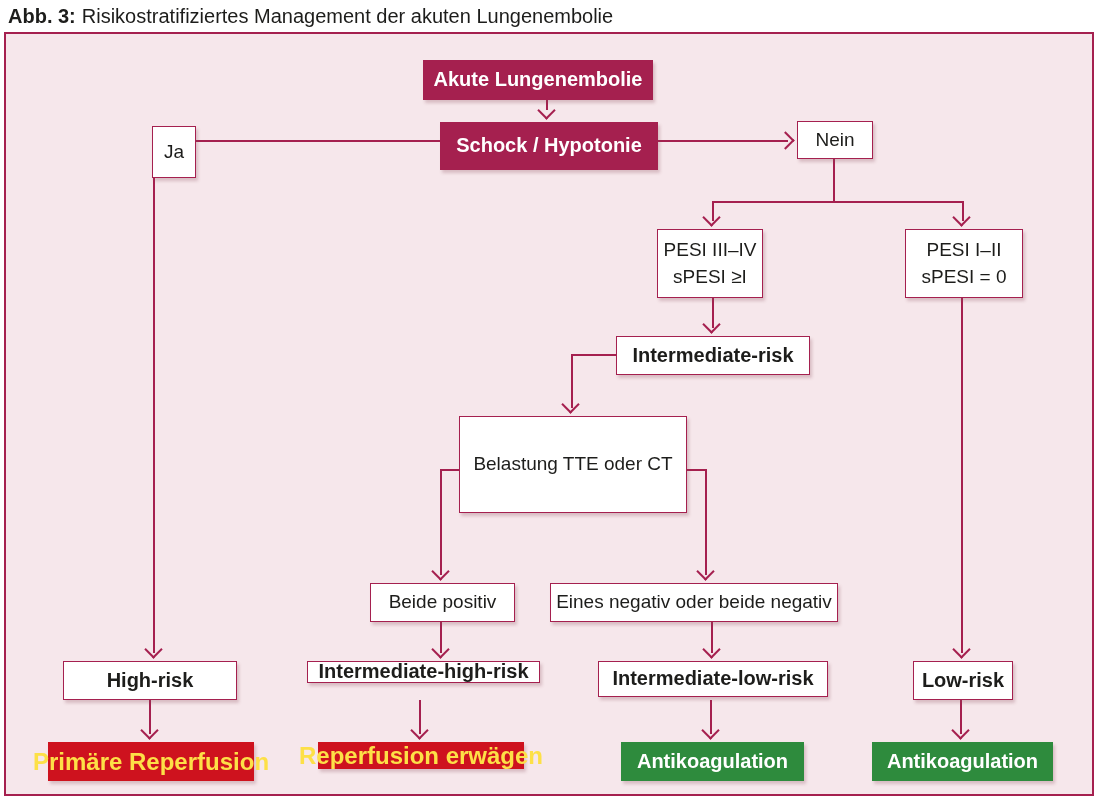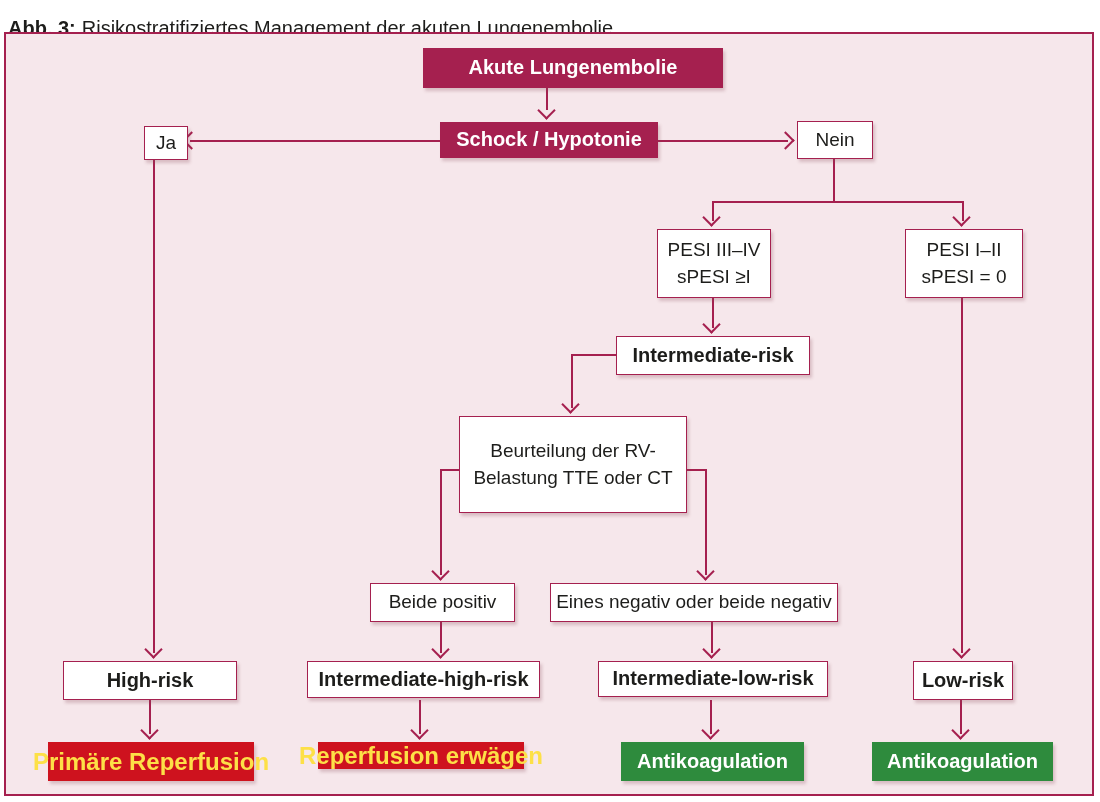--- a/index.html
+++ b/index.html
@@ -3,21 +3,21 @@
 <meta charset="utf-8">
 <style>
   :root{
     --maroon:#A5204F; --red:#CE121E; --green:#2E8B3D;
     --panel-bg:#F6E7EB; --box-bg:#FFFFFF; --ink:#1D1D1B;
   }
   *{margin:0;padding:0;box-sizing:border-box;}
   html,body{background:#fff;}
   body{width:1100px;height:802px;position:relative;overflow:hidden;
        font-family:"Liberation Sans",sans-serif;color:var(--ink);}
-  .fig-title{position:absolute;left:8px;top:5px;font-size:20px;color:#1D1D1B;margin-top:12px;}
+  .fig-title{position:absolute;left:8px;top:5px;font-size:20px;color:#1D1D1B;}
   .fig-title .cap{margin-left:6px;}
   .frame{position:absolute;left:4px;top:32px;width:1090px;height:764px;
          background:var(--panel-bg);border:2px solid var(--maroon);}
   .node{position:absolute;display:flex;flex-direction:column;align-items:center;
         justify-content:center;text-align:center;font-size:19px;line-height:1.38;
         background:var(--box-bg);border:1.5px solid var(--maroon);
         box-shadow:2px 3px 3px rgba(140,80,95,.28);white-space:nowrap;}
   .node.dark{background:var(--maroon);border:none;color:#fff;font-weight:bold;font-size:20px;}
   .node.red{background:var(--red);border:none;color:#fde047;font-weight:bold;font-size:24px;}
   .node.green{background:var(--green);border:none;color:#fff;font-weight:bold;font-size:20px;}
@@ -71,57 +71,56 @@
 <i class="arr down" style="left:699px;top:565px"></i>
 <i class="arr down" style="left:147px;top:643px"></i>
 <i class="arr down" style="left:434px;top:643px"></i>
 <i class="arr down" style="left:705px;top:643px"></i>
 <i class="arr down" style="left:955px;top:643px"></i>
 <i class="arr down" style="left:143px;top:724px"></i>
 <i class="arr down" style="left:413px;top:724px"></i>
 <i class="arr down" style="left:704px;top:724px"></i>
 <i class="arr down" style="left:954px;top:724px"></i>
 
-<div class="node dark" style="left:423px;top:48px;width:300px;height:40px">
+<div class="node dark" style="left:423px;top:60px;width:230px;height:40px">
   <span>Akute Lungenembolie</span>
 </div>
-<div class="node dark" style="left:440px;top:122px;width:218px;height:36px">
+<div class="node dark" style="left:440px;top:122px;width:218px;height:48px">
   <span>Schock / Hypotonie</span>
 </div>
-<div class="node" style="left:144px;top:126px;width:44px;height:34px">
+<div class="node" style="left:152px;top:126px;width:44px;height:52px">
   <span>Ja</span>
 </div>
 <div class="node" style="left:797px;top:121px;width:76px;height:38px">
   <span>Nein</span>
 </div>
-<div class="node" style="left:657px;top:229px;width:114px;height:69px">
+<div class="node" style="left:657px;top:229px;width:106px;height:69px">
   <span>PESI III–IV</span>
   <span>sPESI ≥I</span>
 </div>
 <div class="node" style="left:905px;top:229px;width:118px;height:69px">
   <span>PESI I–II</span>
   <span>sPESI = 0</span>
 </div>
 <div class="node bold" style="left:616px;top:336px;width:194px;height:39px">
   <span>Intermediate-risk</span>
 </div>
 <div class="node" style="left:459px;top:416px;width:228px;height:97px">
-  <span>Beurteilung der RV-</span>
   <span>Belastung TTE oder CT</span>
 </div>
 <div class="node" style="left:370px;top:583px;width:145px;height:39px">
   <span>Beide positiv</span>
 </div>
 <div class="node" style="left:550px;top:583px;width:288px;height:39px">
   <span>Eines negativ oder beide negativ</span>
 </div>
 <div class="node bold" style="left:63px;top:661px;width:174px;height:39px">
   <span>High-risk</span>
 </div>
-<div class="node bold" style="left:307px;top:661px;width:233px;height:37px">
+<div class="node bold" style="left:307px;top:661px;width:233px;height:22px">
   <span>Intermediate-high-risk</span>
 </div>
 <div class="node bold" style="left:598px;top:661px;width:230px;height:36px">
   <span>Intermediate-low-risk</span>
 </div>
 <div class="node bold" style="left:913px;top:661px;width:100px;height:39px">
   <span>Low-risk</span>
 </div>
 <div class="node red" style="left:48px;top:742px;width:206px;height:39px">
   <span>Primäre Reperfusion</span>

